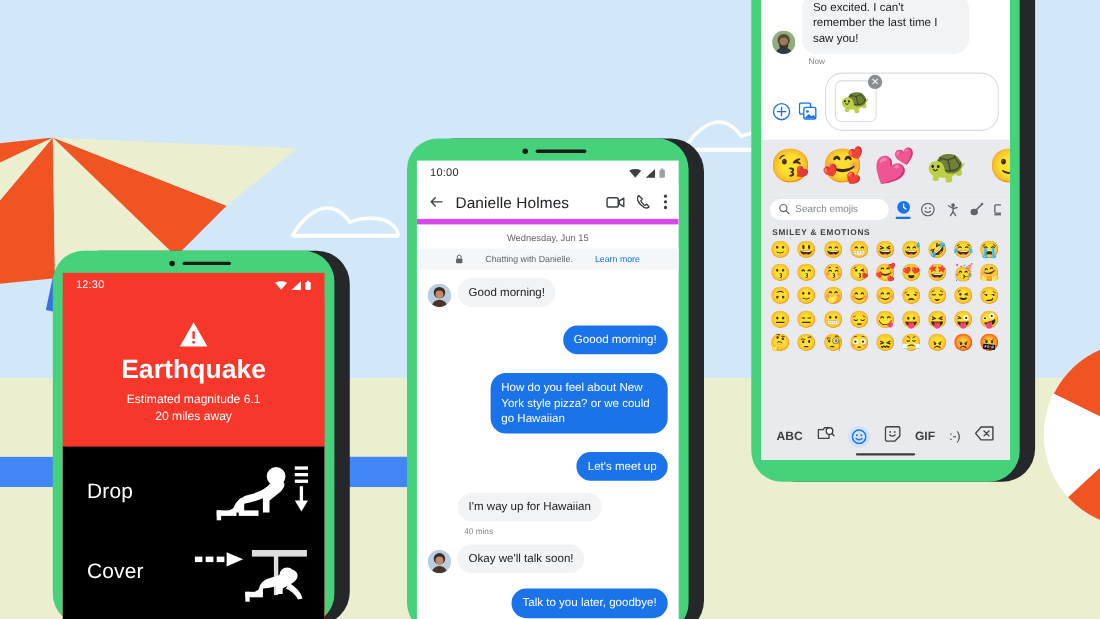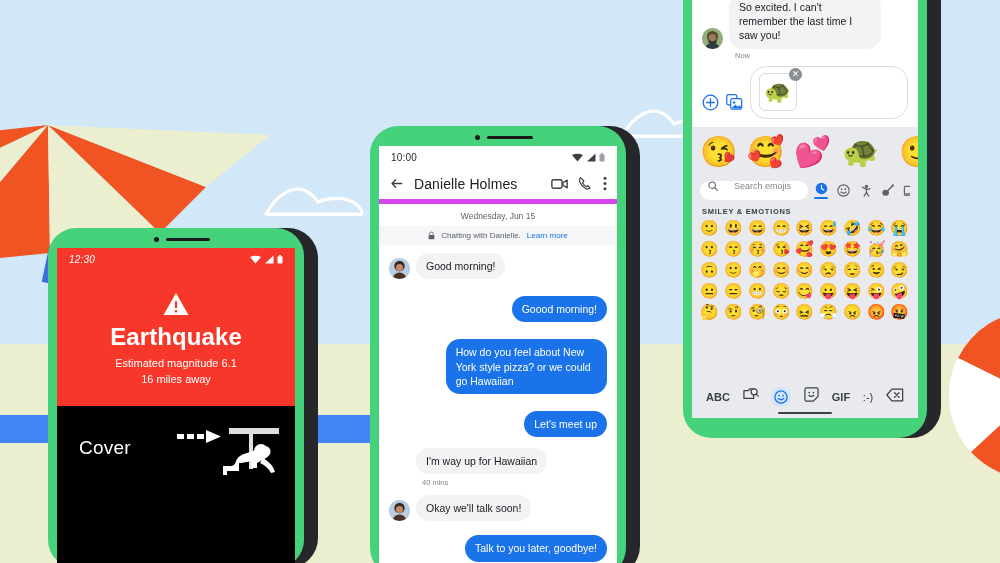--- a/index.html
+++ b/index.html
@@ -38,40 +38,40 @@
   .shadow-body { position:absolute; background:#26272b; border-radius:30px; }
   .bezel { position:absolute; background:#46d27a; border-radius:28px; }
   .screen { position:absolute; background:#fff; overflow:hidden; }
   .notch-dot { position:absolute; width:5px; height:5px; border-radius:50%; background:#1a1a1a; }
   .notch-bar { position:absolute; height:3px; border-radius:2px; background:#1a1a1a; }
 
   
   .statusbar { display:flex; align-items:center; justify-content:space-between;
                padding:0 12px; height:22px; font-size:10px; color:#2b2b2b; font-weight:500;
                letter-spacing:.2px; }
-  .statusbar.light { color:#fff;font-style:italic; }
+  .statusbar.light { color:#fff; }
   .sb-icons { display:flex; align-items:center; gap:3px; }
 
   
   .eq-alert { background:#f8372b; color:#fff; text-align:center; padding:22px 10px 18px; }
   .eq-warn { width:26px; height:24px; margin:0 auto 8px; }
   .eq-title { font-size:24px; font-weight:700; letter-spacing:.1px; line-height:1.05; }
   .eq-sub { font-size:11px; line-height:1.45; margin-top:7px; font-weight:400; }
   .eq-actions { background:#000; color:#fff; flex:1; padding:6px 0 0; }
   .eq-row { display:flex; align-items:center; height:72px; padding:0 8px 0 22px; }
   .eq-label { font-size:19px; font-weight:500; letter-spacing:.2px; width:108px; }
   .eq-pic { flex:1; display:flex; align-items:center; justify-content:center; }
 
   
   .msg-head { display:flex; align-items:center; gap:10px; height:36px;
               padding:0 10px; border-bottom:5px solid #d946ef; background:#fff; }
   .msg-name { font-size:14px; color:#202124; font-weight:500; flex:1; letter-spacing:.1px; }
   .msg-head .ic { color:#3c4043; display:flex; align-items:center; }
   .date-sep { text-align:center; font-size:8.5px; color:#5f6368; padding:7px 0 5px; font-weight:500; }
-  .chat-notice { display:flex; align-items:center; justify-content:center; gap:6px;
+  .chat-notice { display:flex; align-items:center; justify-content:center; gap:20px;
                  background:#f5f6f7; font-size:8px; color:#5f6368; padding:5px 4px; }
   .chat-notice a { color:#1a73e8; text-decoration:none; }
   .thread { padding:8px 10px 0; display:flex; flex-direction:column; gap:5px; }
   .row { display:flex; align-items:flex-end; gap:6px; }
   .row.out { justify-content:flex-end;margin-top:12px; }
   .avatar { width:21px; height:21px; border-radius:50%; flex:0 0 21px; overflow:hidden; background:#c7d2e0; }
   .avatar.spacer { background:none; }
   .bub { font-size:10.5px; line-height:1.35; padding:6px 10px; border-radius:14px; max-width:74%; }
   .bub.in { background:#f1f3f4; color:#202124; }
   .bub.out { background:#1a73e8; color:#fff; }
@@ -93,21 +93,21 @@
   .caret { display:inline-block; width:1.5px; height:11px; background:#1a73e8;
            vertical-align:-2px; margin-left:1px; }
 
   .sug-strip { display:flex; align-items:center; gap:10px; height:50px;
                padding:0 8px; background:#e9eaed; }
   .sug { font-size:30px; line-height:1; }
   .sug-div { width:1px; height:26px; background:#c4c6ca; }
 
   .kb { background:#e9eaed; padding:4px 0 0; flex:1; display:flex; flex-direction:column; }
   .kb-search-row { display:flex; align-items:center; gap:6px; padding:0 8px 4px; }
-  .kb-search { display:flex; align-items:flex-start; gap:16px; background:#fff; border-radius:14px;
+  .kb-search { display:flex; align-items:center; gap:5px; background:#fff; border-radius:14px;
                height:19px; padding:0 8px; width:108px; }
   .kb-search span { font-size:9px; color:#80868b; }
   .kb-tabs { display:flex; align-items:center; gap:9px; flex:1; overflow:hidden; }
   .kb-tab { color:#5f6368; display:flex; flex-direction:column; align-items:center; }
   .kb-tab.active { color:#1a73e8; }
   .kb-tab .ul { width:14px; height:2px; background:#1a73e8; border-radius:1px; margin-top:2px; }
   .kb-cat { font-size:7.5px; font-weight:700; color:#3c4043; letter-spacing:.7px;
             padding:3px 0 2px 10px; }
   .emoji-grid { display:grid; grid-template-columns:repeat(9,1fr); row-gap:2px;
                 padding:0 6px; justify-items:center; }
@@ -193,24 +193,43 @@
       <div class="eq-alert">
         <div class="eq-warn">
           <svg width="26" height="24" viewBox="0 0 26 24">
             <path d="M13 1 L25.5 23 L0.5 23 Z" fill="#fff"></path>
             <rect x="11.9" y="9" width="2.2" height="7.2" rx="1" fill="#f8372b"></rect>
             <circle cx="13" cy="19.2" r="1.3" fill="#f8372b"></circle>
           </svg>
         </div>
         <div class="eq-title">Earthquake</div>
         <div class="eq-sub">Estimated magnitude 6.1</div>
-        <div class="eq-sub" style="margin-top:0">16 miles away</div>
+        <div class="eq-sub" style="margin-top:0">20 miles away</div>
       </div>
 
       <div class="eq-actions">
+        <div class="eq-row">
+          <div class="eq-label">Drop</div>
+          <div class="eq-pic">
+            <svg width="96" height="52" viewBox="0 0 96 52">
+              <circle cx="62" cy="11" r="8.5" fill="#fff"></circle>
+              <path d="M16 44 L23 40 Q27 29, 40 27 Q52 24, 58 16 Q62 11, 68 15 Q72 19, 66 25 L56 33 L56 44 L50 44 L50 31 Q40 35, 33 36 L33 44 Z" fill="#fff"></path>
+              <rect x="8" y="42" width="18" height="5" fill="#fff"></rect>
+              <rect x="8" y="42" width="4" height="9" fill="#fff"></rect>
+              <rect x="28" y="42" width="18" height="5" fill="#fff"></rect>
+              <g fill="#fff">
+                <rect x="79" y="2" width="12" height="3"></rect>
+                <rect x="79" y="8" width="12" height="3"></rect>
+                <rect x="79" y="14" width="12" height="3"></rect>
+                <rect x="83.5" y="20" width="3" height="16"></rect>
+                <path d="M79 33 L91 33 L85 43 Z"></path>
+              </g>
+            </svg>
+          </div>
+        </div>
         <div class="eq-row">
           <div class="eq-label">Cover</div>
           <div class="eq-pic">
             <svg width="110" height="56" viewBox="0 0 110 56">
               <g fill="#fff">
                 <rect x="0" y="14" width="7" height="5"></rect>
                 <rect x="10" y="14" width="7" height="5"></rect>
                 <rect x="20" y="14" width="7" height="5"></rect>
                 <path d="M29 10 L44 16.5 L29 23 Z"></path>
               </g>

